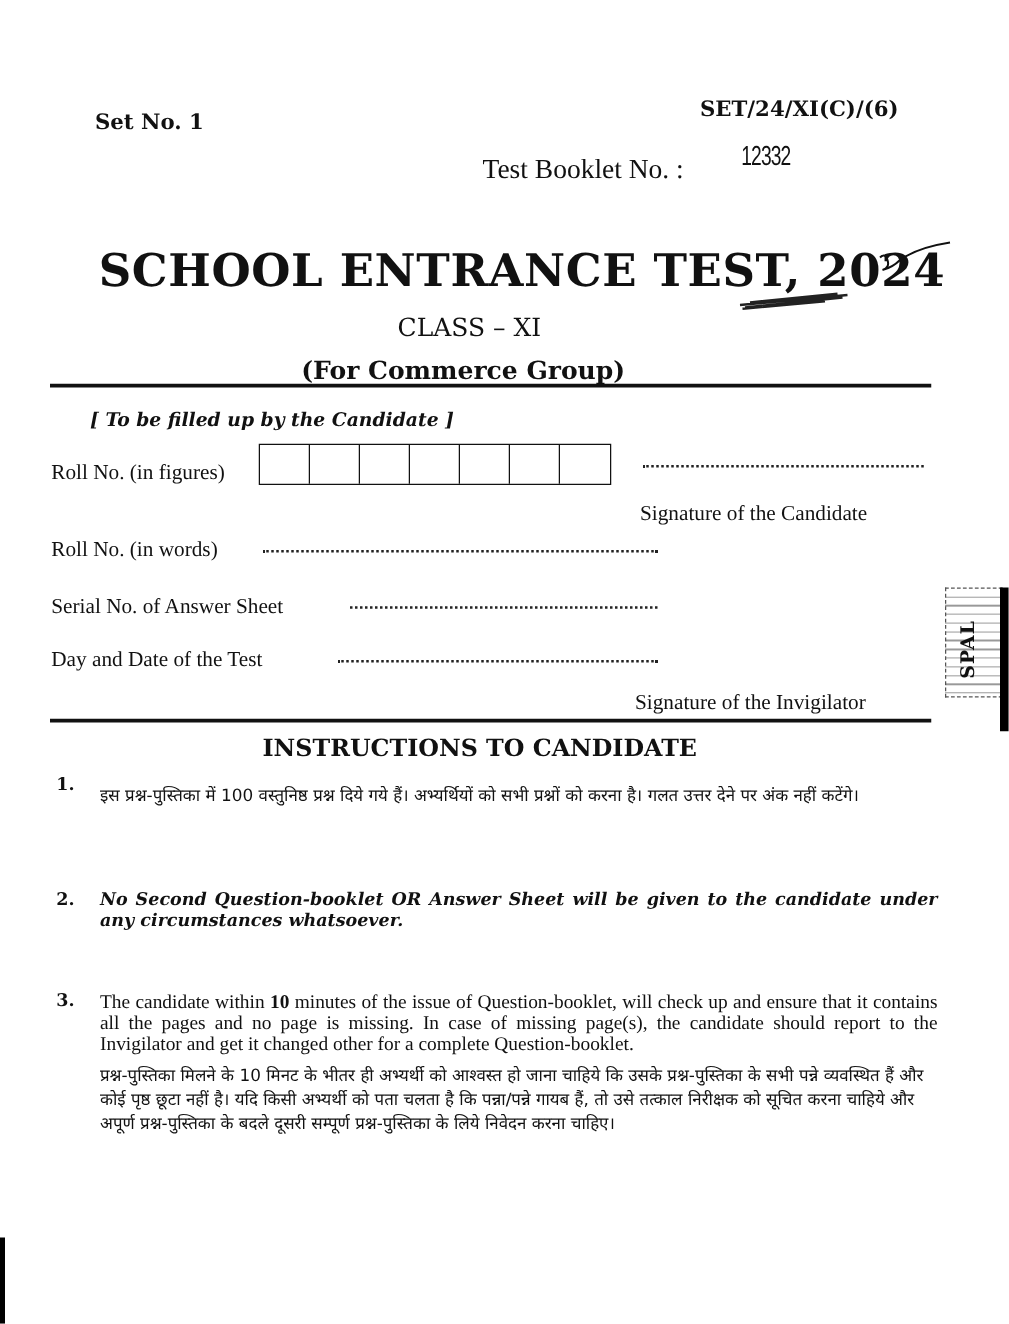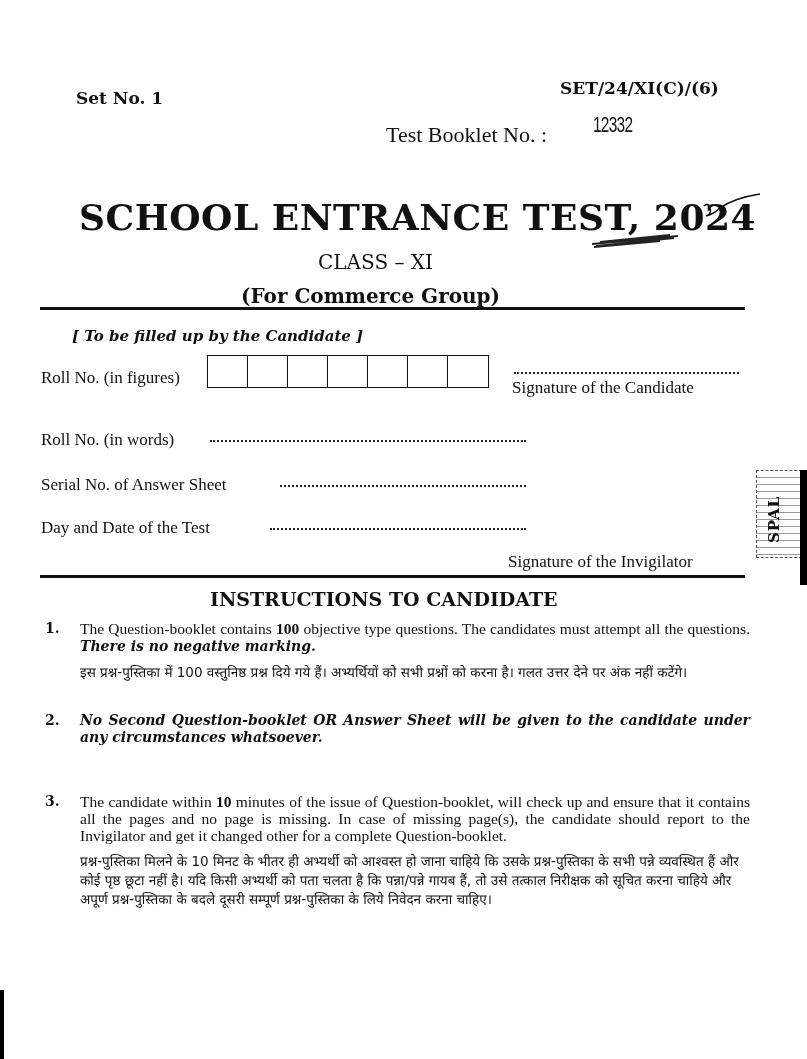--- a/index.html
+++ b/index.html
@@ -18,21 +18,21 @@
     .class { left: 318px; top: 250px; font-weight: normal; font-size: 20px; }
     .group { left: 241px; top: 284px; font-weight: bold; font-size: 20px; }
     .rule1 { left: 40px; top: 307px; width: 705px; height: 3px; background: #111; }
     .fillnote { left: 40px; top: 327px; font-weight: bold; font-style: italic; font-size: 15px; margin-left: 32px; }
     .label { font-family: "Liberation Serif", serif; font-size: 17px; }
     .roll-fig { left: 41px; top: 368px; text-align: center; }
     .boxes { left: 207px; top: 355px; display: flex; border: 1.5px solid #111; height: 31px; }
     .boxes .cell { width: 40px; height: 31px; border-right: 1.5px solid #111; box-sizing: border-box; }
     .boxes .cell:last-child { border-right: none; }
     .sigdots-c { left: 514px; top: 362px; width: 225px; border-bottom: 2px dotted #222; height: 10px; }
-    .sig-cand { left: 512px; top: 378px; }
+    .sig-cand { left: 512px; top: 401px; }
     .roll-words { left: 41px; top: 430px; }
     .serial { left: 41px; top: 475px; }
     .daydate { left: 41px; top: 518px; }
     .dots { border-bottom: 2px dotted #222; height: 10px; }
     .d1 { left: 210px; top: 430px; width: 316px; }
     .d2 { left: 280px; top: 475px; width: 246px; }
     .d3 { left: 270px; top: 518px; width: 256px; }
     .sig-inv { left: 508px; top: 552px; text-align: center; }
     .rule2 { left: 40px; top: 575px; width: 705px; height: 3px; background: #111; }
     .stamp { left: 756px; top: 470px; width: 44px; height: 86px; border: 1px dashed #555;
@@ -97,21 +97,20 @@
 
 <div class="abs stamp">
     <span>SPAL</span>
   </div>
 <div class="abs edge"></div>
 
 <div class="abs instr-head">INSTRUCTIONS TO CANDIDATE</div>
 
 <div class="abs item i1">
   <span class="num">1.</span>
-  <div class="body"><span>The Question-booklet contains </span><span class="b">100</span><span> objective type questions. The candidates must attempt all the questions. </span><span class="bi">There is no negative marking.</span></div>
   <div class="hi"><span>इस प्रश्न-पुस्तिका में 100 वस्तुनिष्ठ प्रश्न दिये गये हैं। अभ्यर्थियों को सभी प्रश्नों को करना है।</span> <span class="it">गलत उत्तर देने पर अंक नहीं कटेंगे।</span></div>
 </div>
 
 <div class="abs item i2">
   <span class="num">2.</span>
   <div class="body bi">No Second Question-booklet OR Answer Sheet will be given to the candidate under any circumstances whatsoever.</div>
 </div>
 
 <div class="abs item i3">
   <span class="num">3.</span>

